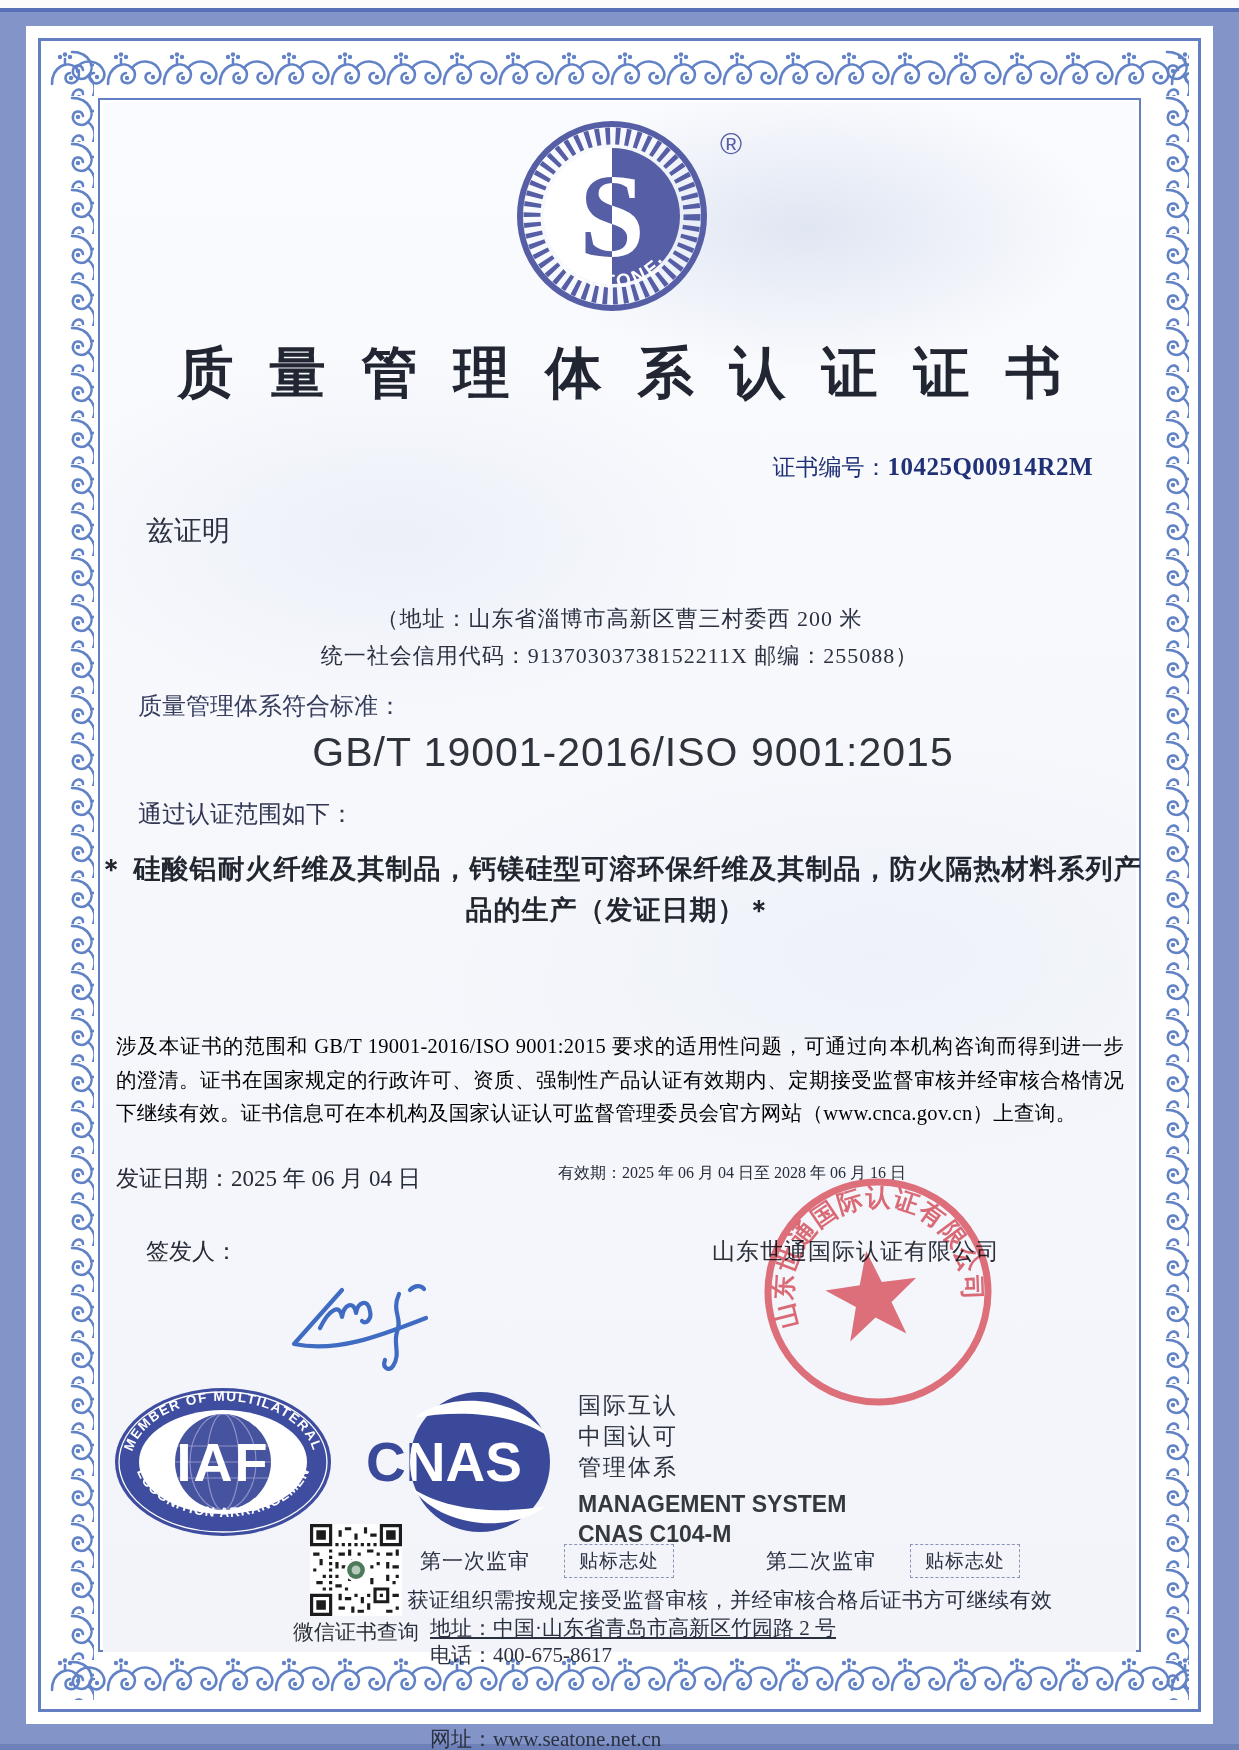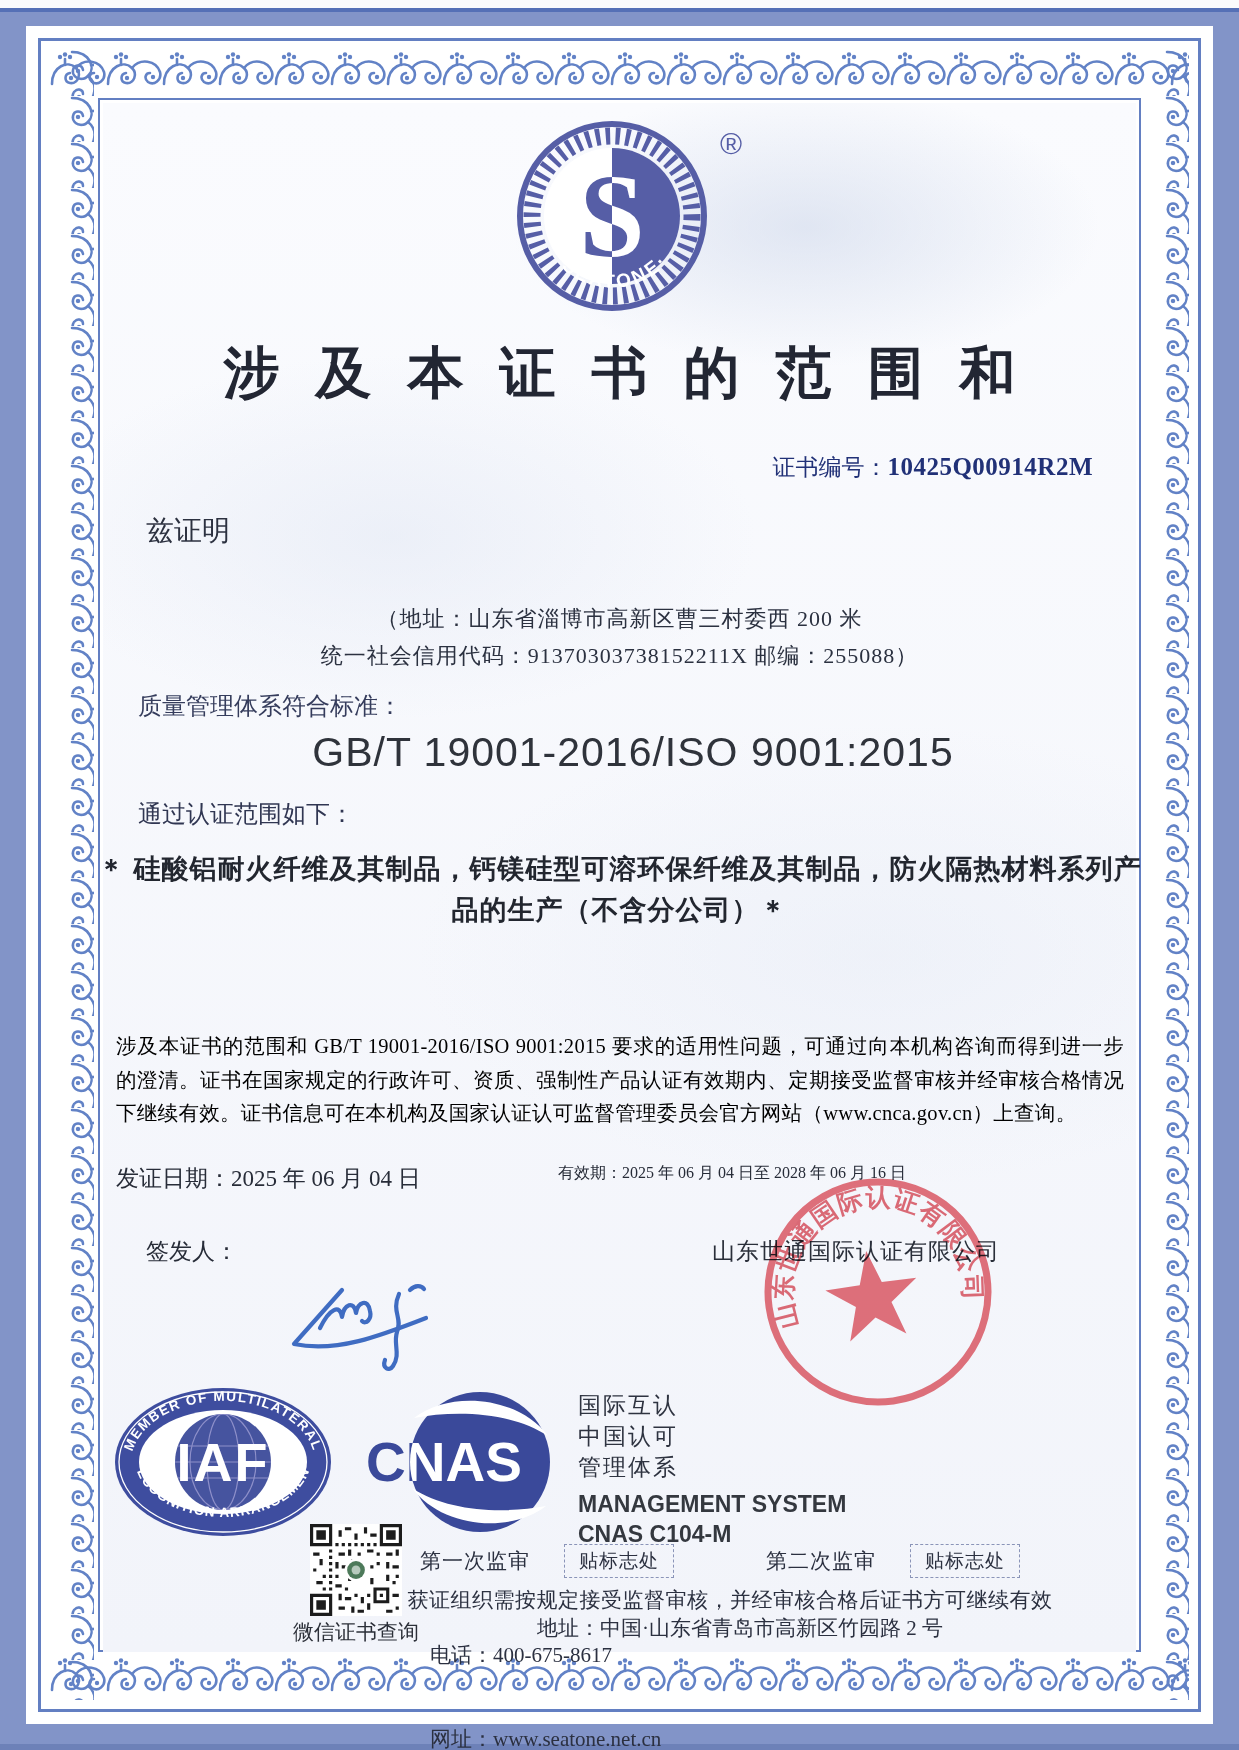--- a/index.html
+++ b/index.html
@@ -68,21 +68,21 @@
   .qr-label{left:278px;top:1618px;width:156px;text-align:center;font-size:21px;color:#2b2f38;}
 
   .audit-row{left:420px;top:1544px;display:flex;align-items:center;font-size:21px;color:#2b3040;}
   .audit-row .lbl{letter-spacing:1px;}
   .sticker{
     border:1.5px dashed #8a94b8;padding:3px 14px;font-size:19px;color:#2b3040;
     margin-left:34px;letter-spacing:1px;
   }
   .gap2{margin-left:92px;}
   .note{left:400px;top:1586px;width:660px;text-align:center;font-size:21px;color:#2b3040;letter-spacing:.5px;}
-  .f-addr{left:430px;top:1614px;width:620px;text-align:center;font-size:21px;color:#2b3040;}
+  .f-addr{left:430px;top:1614px;width:620px;font-size:21px;color:#2b3040;text-decoration:underline;}
   .f-row{left:430px;top:1641px;width:620px;display:flex;justify-content:center;gap:56px;
     font-size:21px;color:#2b3040;flex-direction:column;}
 </style>
 </head>
 <body>
 
 <div class="page">
 
   <div class="edge-top-white"></div>
   <div class="edge-top-line"></div>
@@ -154,36 +154,36 @@
       <text x="110" y="140" fill="#565ea6" clip-path="url(#halfL)">S</text>
       <text x="110" y="140" fill="#ffffff" clip-path="url(#halfR)">S</text>
     </g>
     <path id="seatArc" d="M48,138 A74,74 0 0 0 172,138" fill="none"></path>
     <text font-family="Liberation Sans, DejaVu Sans, sans-serif" font-size="19" font-weight="bold" fill="#ffffff" letter-spacing="3">
       <textPath href="#seatArc" startOffset="50%" text-anchor="middle">·SEATONE·</textPath>
     </text>
     <text x="218" y="38" font-size="30" fill="#565ea6" font-family="Liberation Sans, sans-serif">®</text>
   </svg>
 
-  <div class="abs ctr title">涉及本证书的范围和</div>
+  <div class="abs ctr title">质量管理体系认证证书</div>
 
   <div class="abs cert-line">
     <span>证书编号：</span><b>10425Q00914R2M</b>
   </div>
 
   <div class="abs hereby">兹证明</div>
   <div class="abs ctr addr addr1">（地址：山东省淄博市高新区曹三村委西 200 米</div>
   <div class="abs ctr addr addr2">统一社会信用代码：91370303738152211X 邮编：255088）</div>
 
   <div class="abs std-label">质量管理体系符合标准：</div>
   <div class="abs ctr standard">GB/T 19001-2016/ISO 9001:2015</div>
 
   <div class="abs scope-label">通过认证范围如下：</div>
   <div class="abs ctr scope scope1">＊ 硅酸铝耐火纤维及其制品，钙镁硅型可溶环保纤维及其制品，防火隔热材料系列产</div>
-  <div class="abs ctr scope scope2">品的生产（不含分公司）＊</div>
+  <div class="abs ctr scope scope2">品的生产（发证日期）＊</div>
 
   <div class="abs disclaimer">涉及本证书的范围和 GB/T 19001-2016/ISO 9001:2015 要求的适用性问题，可通过向本机构咨询而得到进一步的澄清。证书在国家规定的行政许可、资质、强制性产品认证有效期内、定期接受监督审核并经审核合格情况下继续有效。证书信息可在本机构及国家认证认可监督管理委员会官方网站（www.cnca.gov.cn）上查询。</div>
 
   <div class="abs date-issue">发证日期：2025 年 06 月 04 日</div>
   <div class="abs date-valid">有效期：2025 年 06 月 04 日至 2028 年 06 月 16 日</div>
 
   <div class="abs signer">签发人：</div>
   <div class="abs issuer">山东世通国际认证有限公司</div>
 
   <svg class="abs signature-svg" width="170" height="120" viewBox="0 0 170 120">

